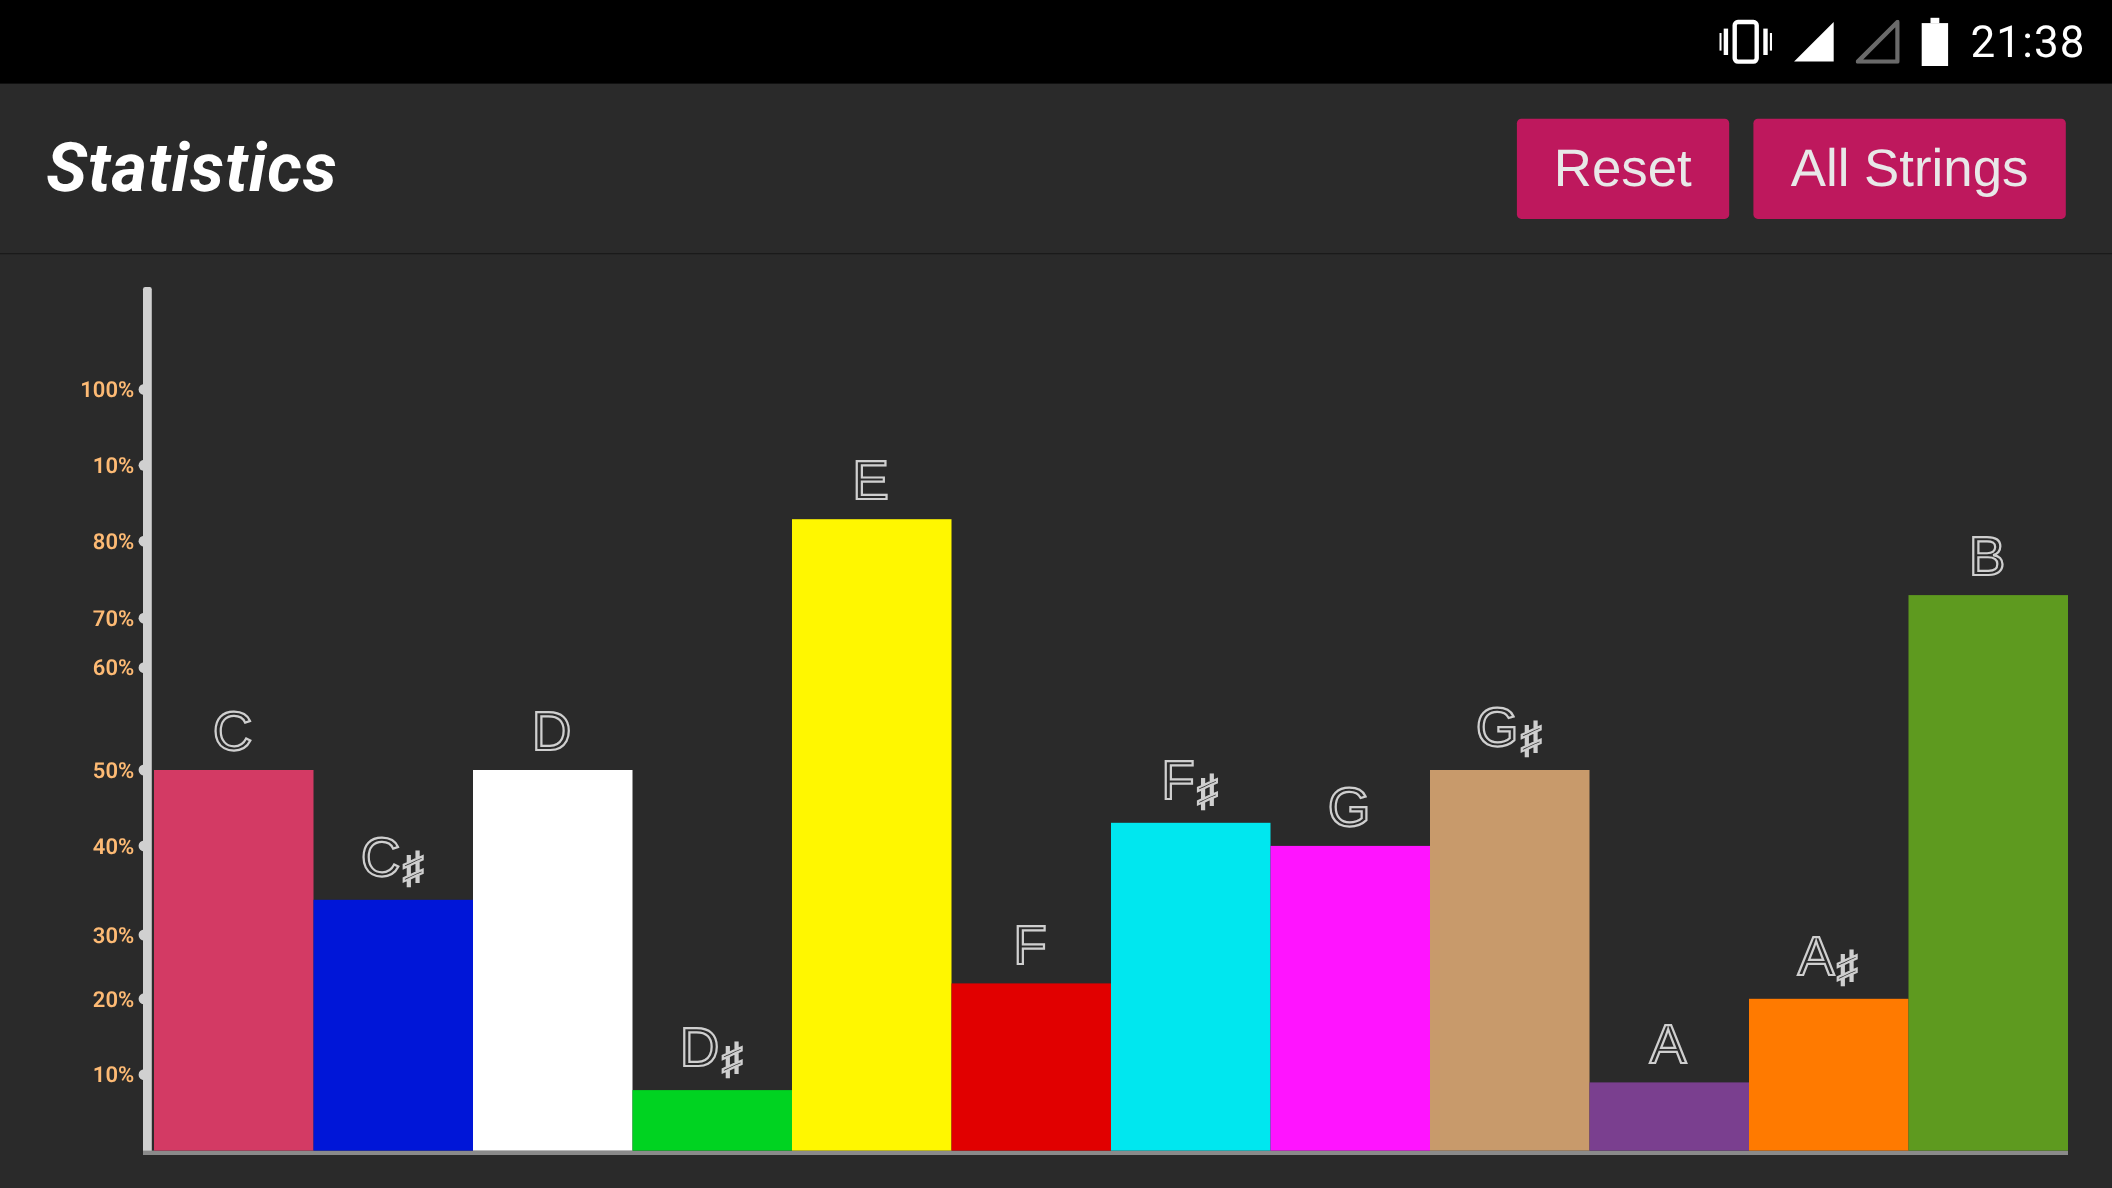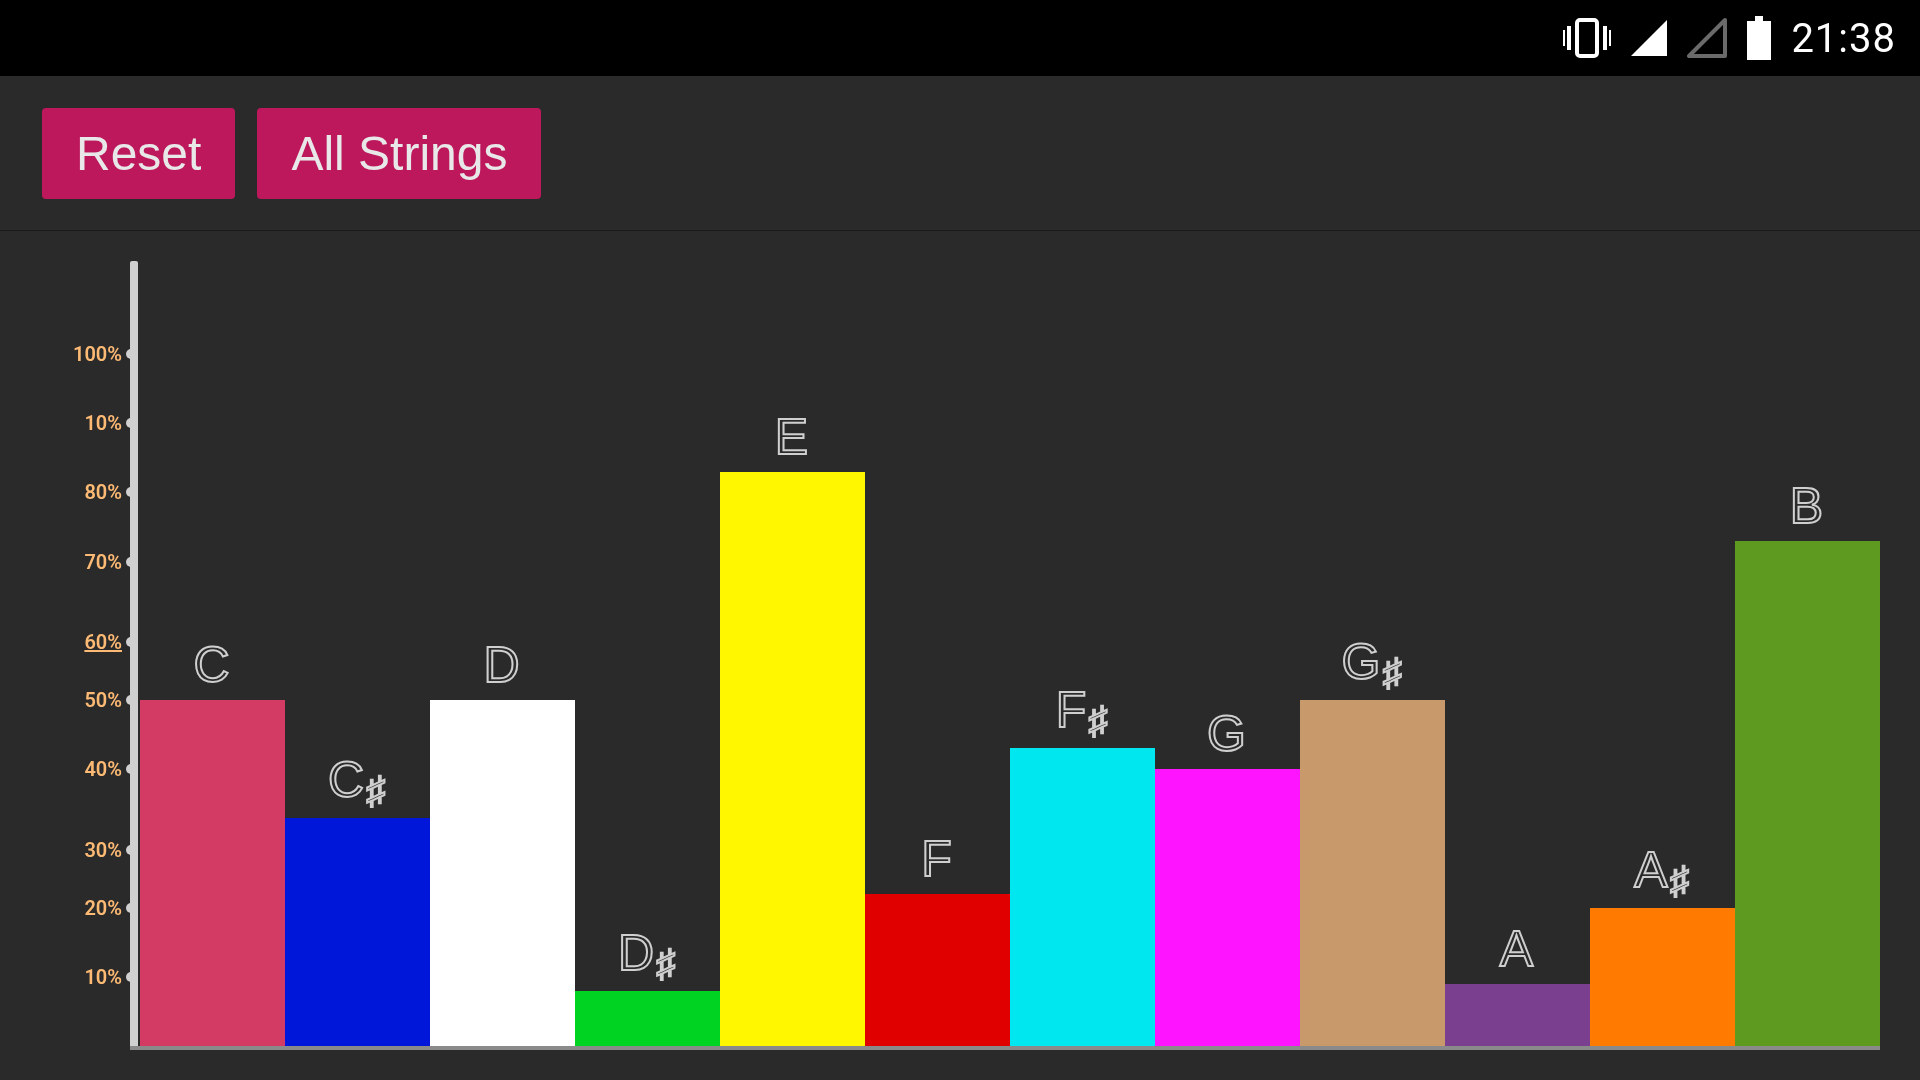--- a/index.html
+++ b/index.html
@@ -165,37 +165,38 @@
   <span class="status-icon">
     <svg width="28" height="44" viewBox="0 0 28 44">
       <rect x="10" y="0" width="8" height="5" fill="#fff"></rect>
       <rect x="2" y="5" width="24" height="39" fill="#fff"></rect>
     </svg>
   </span>
   <span class="clock">21:38</span>
 </div>
 
 <div class="app-header">
+  <div class="app-title">Statistics</div>
   <div class="header-buttons">
     <button class="hdr-btn">Reset</button>
     <button class="hdr-btn">All Strings</button>
   </div>
 </div>
 
 <div class="chart-area">
   <div class="chart">
     <div class="y-axis"></div>
     <div class="x-axis"></div>
     <div id="y-ticks">
         <div class="y-tick" style="bottom: 73.2px;">10%</div>
         <div class="y-tick" style="bottom: 142.4px;">20%</div>
         <div class="y-tick" style="bottom: 200px;">30%</div>
         <div class="y-tick" style="bottom: 280.8px;">40%</div>
         <div class="y-tick" style="bottom: 350px;">50%</div>
-        <div class="y-tick" style="bottom: 408px; text-decoration: underline;">60%</div>
+        <div class="y-tick" style="bottom: 443px;">60%</div>
         <div class="y-tick" style="bottom: 488.4px;">70%</div>
         <div class="y-tick" style="bottom: 557.6px;">80%</div>
         <div class="y-tick" style="bottom: 626.8px;">10%</div>
         <div class="y-tick" style="bottom: 696px;">100%</div>
       </div>
     <div class="plot">
       <div class="bars" id="bars">
           <div class="bar-slot">
             <div class="bar" style="height: 50%; background: rgb(211, 58, 100);">
               <div class="bar-label">C</div>

